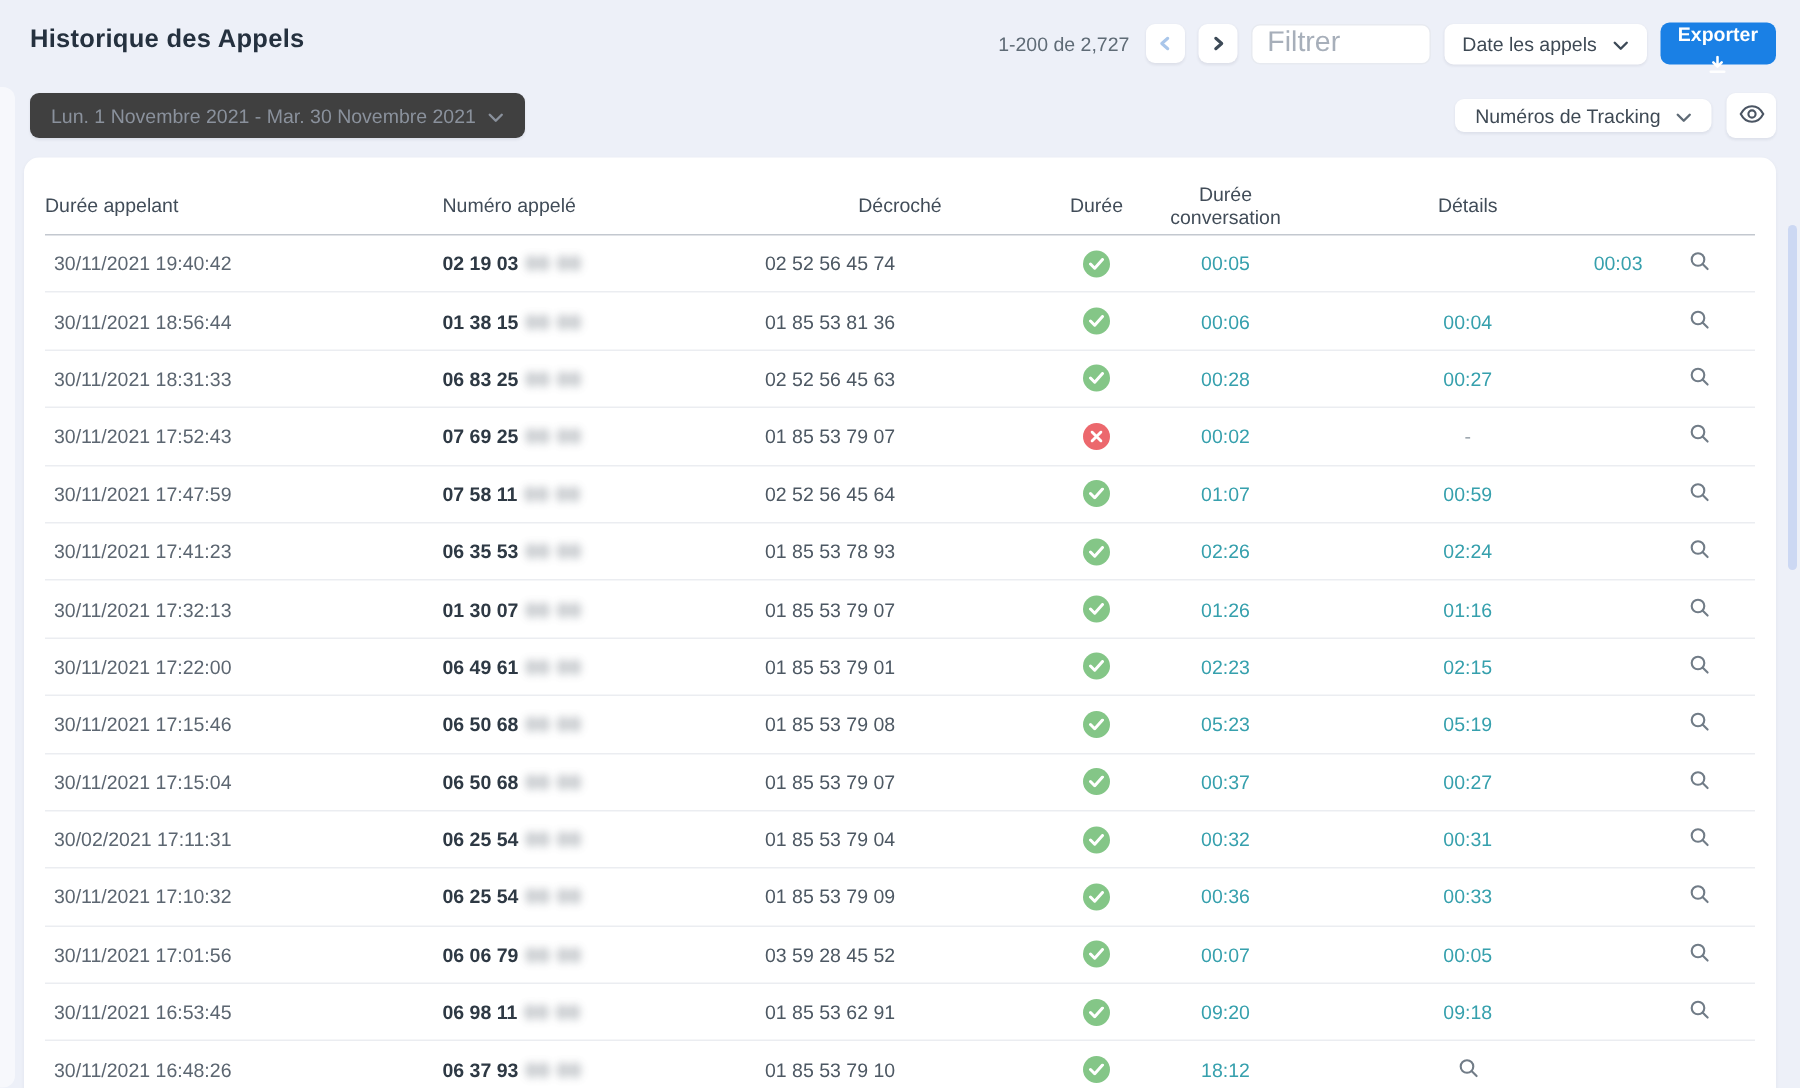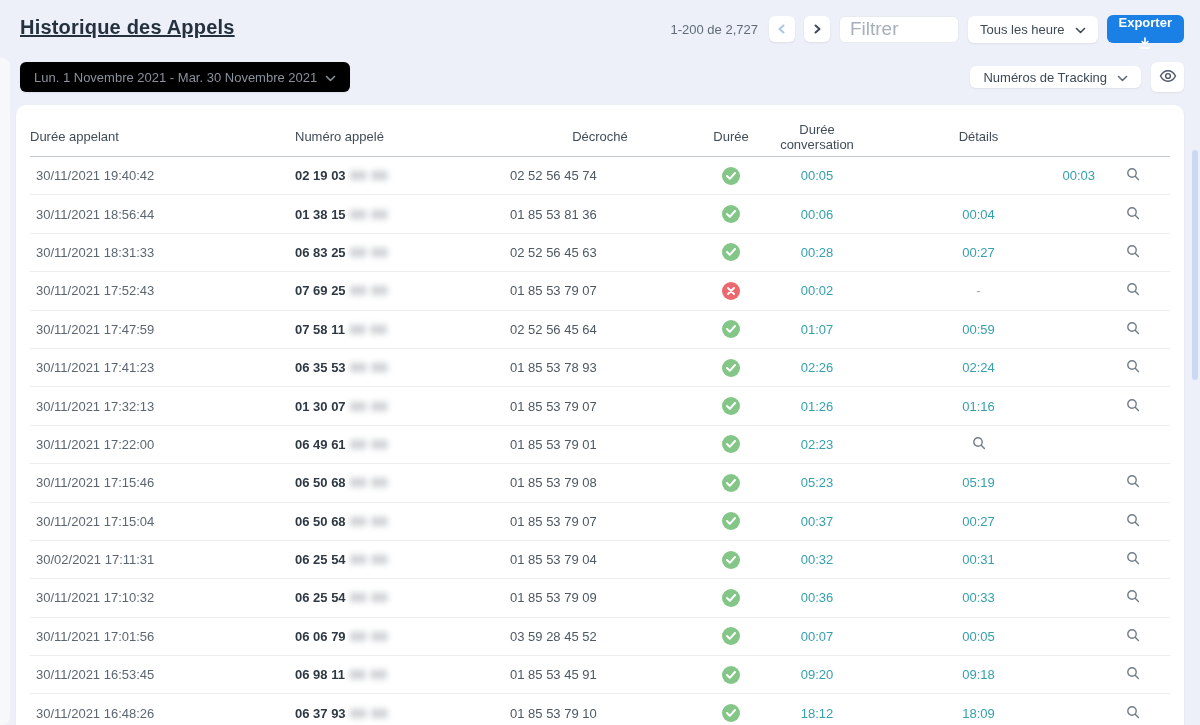--- a/index.html
+++ b/index.html
@@ -1,40 +1,40 @@
 <!DOCTYPE html>
 <html><head>
 <meta charset="utf-8">
 <style>
   * { margin:0; padding:0; box-sizing:border-box; }
   html,body { width:1200px; height:725px; overflow:hidden;
     font-family:"Liberation Sans", sans-serif; background:#edf0f8; color:#4a5560; }
 
   
   .topbar { position:absolute; left:0; top:0; right:0; height:58px; }
-  .page-title { position:absolute; left:20px; top:16px; font-size:20px; font-weight:800;
-    color:#25313f; letter-spacing:.2px;text-decoration:underline; }
+  .page-title { position:absolute; left:20px; top:16px; font-size:17px; font-weight:800;
+    color:#25313f; letter-spacing:.2px; }
   .toolbar { position:absolute; right:16px; top:15px; display:flex; align-items:center; gap:9px; }
   .pagination-label { font-size:13px; color:#5f6b76; margin-right:2px; }
   .nav-btn { width:26px; height:26px; background:#fff; border:none; border-radius:6px;
     box-shadow:0 1px 2px rgba(20,30,50,.08); display:flex; align-items:center; justify-content:center; cursor:pointer; }
   .nav-btn svg { display:block; }
   .filter-input { width:120px; height:27px; background:#fff; border:1px solid #e7eaf0; border-radius:6px;
     padding:0 10px; font-size:19px; color:#45505c; font-family:"Liberation Sans",sans-serif; }
   .filter-input::placeholder { color:#a7afba; }
   .select-pill { height:27px; background:#fff; border:none; border-radius:6px;
     box-shadow:0 1px 2px rgba(20,30,50,.08); display:flex; align-items:center; gap:10px;
     padding:0 12px; font-size:13px; color:#3e4954; cursor:pointer; }
   .export-btn { height:28px; border:none; border-radius:6px; padding:0 12px;
     display:flex; align-items:center; gap:7px; font-size:13px; font-weight:700; color:#fff;
     cursor:pointer;flex-direction:column; }
 
   
   .subbar { position:absolute; left:0; top:58px; right:0; height:44px; }
-  .daterange-pill { position:absolute; left:20px; top:4px; height:30px; background:#000000;
+  .daterange-pill { position:absolute; left:20px; top:4px; height:30px; background:#404040;
     border:none; border-radius:6px; box-shadow:0 1px 2px rgba(20,30,50,.07);
     display:flex; align-items:center; gap:8px; padding:0 14px; font-size:13px; color:#8a919c; cursor:pointer; }
   .sub-right { position:absolute; right:16px; top:4px; display:flex; align-items:center; gap:10px; }
   .tracking-pill { height:22px; background:#fff; border:none; border-radius:6px;
     box-shadow:0 1px 2px rgba(20,30,50,.07); display:flex; align-items:center; gap:10px;
     padding:0 13px; font-size:13px; color:#3e4954; cursor:pointer; }
   .eye-btn { width:33px; height:30px; background:#fff; border:none; border-radius:6px;
     box-shadow:0 1px 2px rgba(20,30,50,.07); display:flex; align-items:center; justify-content:center; cursor:pointer; }
 
   
@@ -84,21 +84,21 @@
     </button>
     <button class="nav-btn">
       <span>
         <svg width="10" height="10" viewBox="0 0 10 10">
             <polyline points="3.5,1.5 7.5,5 3.5,8.5" fill="none" stroke="#3d4a57" stroke-width="2" stroke-linecap="round" stroke-linejoin="round"></polyline>
           </svg>
       </span>
     </button>
     <input class="filter-input" type="text" placeholder="Filtrer" style="">
     <button class="select-pill">
-      <span>Tous les heure</span>
+      <span>Date les appels</span>
       <span>
         <svg width="11" height="7" viewBox="0 0 11 7">
             <polyline points="1.5,1.5 5.5,5.5 9.5,1.5" fill="none" stroke="#3d4a57" stroke-width="1.6" stroke-linecap="round" stroke-linejoin="round"></polyline>
           </svg>
       </span>
     </button>
     <button class="export-btn" id="export-btn" style="background: rgb(26, 128, 229);">
       <span>Exporter</span>
       <span>
         <svg width="12" height="12" viewBox="0 0 12 12">
@@ -353,20 +353,21 @@
     <div class="cell c-callee">01 85 53 79 01</div>
     <div class="cell center">
       <span class="status-icon status-ok" style="background: rgb(132, 198, 135);">
         <svg class="ic-ok" width="10" height="8" viewBox="0 0 10 8">
               <polyline points="1,4 3.8,6.8 9,1" fill="none" stroke="#fff" stroke-width="2" stroke-linecap="round" stroke-linejoin="round"></polyline>
             </svg>
 
       </span>
     </div>
     <div class="cell c-dur" style="color: rgb(54, 160, 173);">02:23</div>
+    <div class="cell c-talk" style="color: rgb(54, 160, 173);">02:15</div>
     <div class="cell center">
       <button class="details-btn">
         <span>
           <svg width="14" height="14" viewBox="0 0 14 14">
                 <circle cx="6" cy="6" r="4.2" fill="none" stroke="#717c87" stroke-width="1.4"></circle>
                 <path d="M9.2 9.2 12.4 12.4" stroke="#717c87" stroke-width="1.4" stroke-linecap="round"></path>
               </svg>
         </span>
       </button>
     </div>
@@ -510,21 +511,21 @@
         </span>
       </button>
     </div>
   </div>
 
   <div class="tgrid trow">
     <div class="cell c-date">30/11/2021 16:53:45</div>
     <div class="cell c-caller">
       <span class="caller-prefix">06 98 11</span><span class="masked">00 00</span>
     </div>
-    <div class="cell c-callee">01 85 53 45 91</div>
+    <div class="cell c-callee">01 85 53 62 91</div>
     <div class="cell center">
       <span class="status-icon status-ok" style="background: rgb(132, 198, 135);">
         <svg class="ic-ok" width="10" height="8" viewBox="0 0 10 8">
               <polyline points="1,4 3.8,6.8 9,1" fill="none" stroke="#fff" stroke-width="2" stroke-linecap="round" stroke-linejoin="round"></polyline>
             </svg>
 
       </span>
     </div>
     <div class="cell c-dur" style="color: rgb(54, 160, 173);">09:20</div>
     <div class="cell c-talk" style="color: rgb(54, 160, 173);">09:18</div>
@@ -548,21 +549,20 @@
     <div class="cell c-callee">01 85 53 79 10</div>
     <div class="cell center">
       <span class="status-icon status-ok" style="background: rgb(132, 198, 135);">
         <svg class="ic-ok" width="10" height="8" viewBox="0 0 10 8">
               <polyline points="1,4 3.8,6.8 9,1" fill="none" stroke="#fff" stroke-width="2" stroke-linecap="round" stroke-linejoin="round"></polyline>
             </svg>
 
       </span>
     </div>
     <div class="cell c-dur" style="color: rgb(54, 160, 173);">18:12</div>
-    <div class="cell c-talk" style="color: rgb(54, 160, 173);">18:09</div>
     <div class="cell center">
       <button class="details-btn">
         <span>
           <svg width="14" height="14" viewBox="0 0 14 14">
                 <circle cx="6" cy="6" r="4.2" fill="none" stroke="#717c87" stroke-width="1.4"></circle>
                 <path d="M9.2 9.2 12.4 12.4" stroke="#717c87" stroke-width="1.4" stroke-linecap="round"></path>
               </svg>
         </span>
       </button>
     </div>

